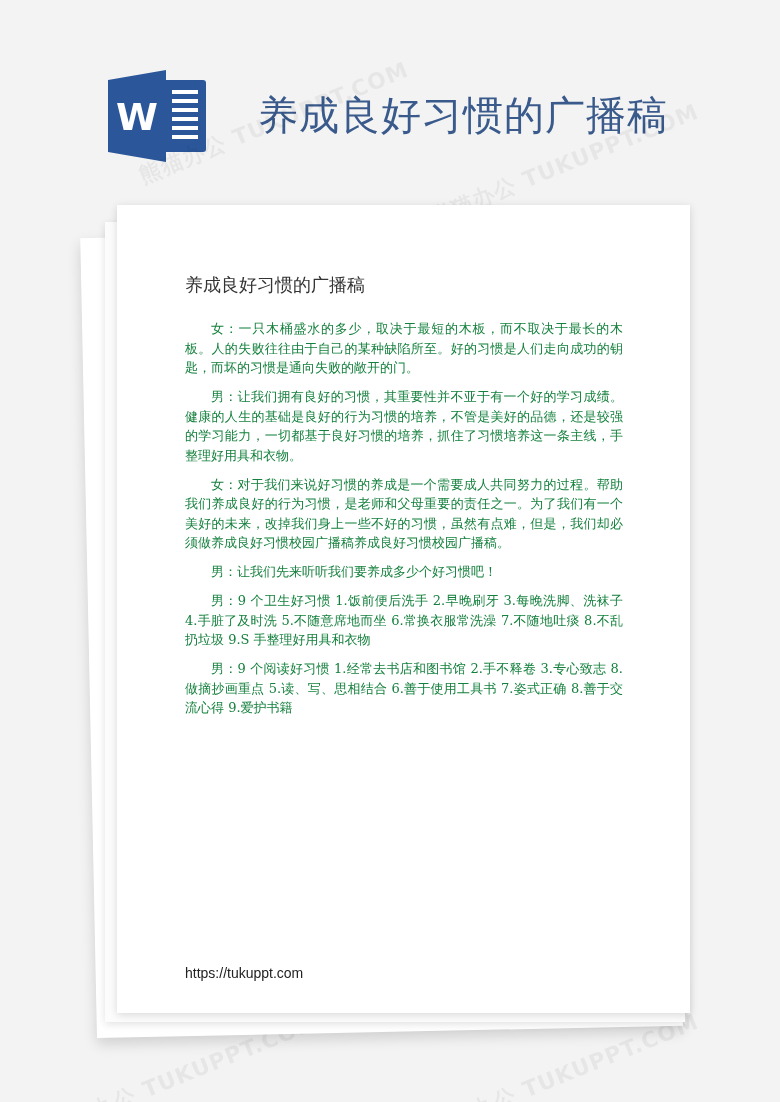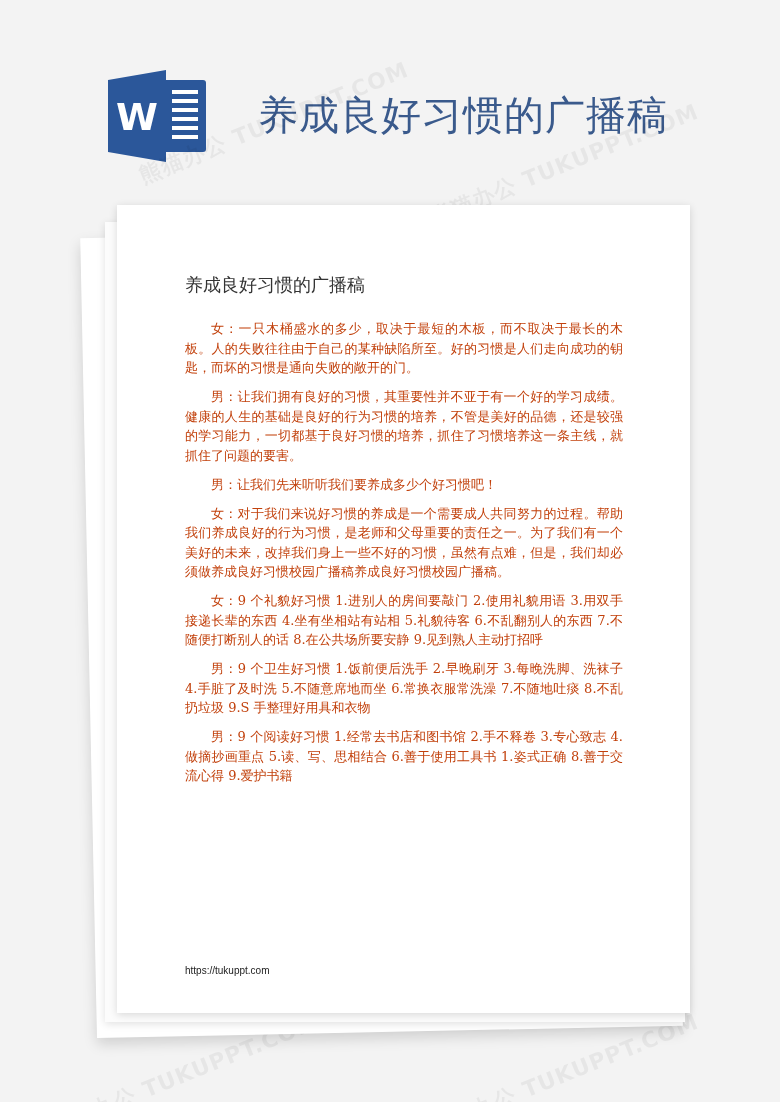--- a/index.html
+++ b/index.html
@@ -33,25 +33,25 @@
     position: absolute; left: 117px; top: 205px; width: 573px; height: 808px;
     background: #fff; box-shadow: 0 2px 8px rgba(0,0,0,0.14);
   }
   .doc-title {
     position: absolute; left: 68px; top: 68px; font-size: 18px; color: #333;
     font-family: "DejaVu Sans", sans-serif; white-space: nowrap;
   }
   .body-text {
     position: absolute; left: 68px; top: 114px; width: 438px;
     font-family: "DejaVu Serif", "Liberation Serif", serif;
-    font-size: 13px; line-height: 19.5px; color: #c2410c;
+    font-size: 13px; line-height: 19.5px; color: #15803d;
   }
   .body-text p { margin: 0 0 9.5px 0; text-indent: 26px; text-align: justify; }
   .url {
-    position: absolute; left: 68px; top: 760px; font-size: 10px; color: #222;
+    position: absolute; left: 68px; top: 760px; font-size: 14px; color: #222;
     font-family: "Liberation Sans", sans-serif;
   }
 </style>
 </head>
 <body>
 
 <div class="header">
   <svg class="word-icon" viewBox="0 0 100 92">
     <rect x="38" y="10" width="60" height="72" rx="3" fill="#2b579a"></rect>
     <g fill="#ffffff">
@@ -73,21 +73,20 @@
 <div class="watermark" style="left:40px;top:1060px;">熊猫办公 TUKUPPT.COM</div>
 <div class="watermark" style="left:420px;top:1060px;">熊猫办公 TUKUPPT.COM</div>
 
 <div class="page-back"></div>
 <div class="page-back2"></div>
 
 <div class="page">
   <div class="doc-title">养成良好习惯的广播稿</div>
   <div class="body-text">
     <p>女：一只木桶盛水的多少，取决于最短的木板，而不取决于最长的木板。人的失败往往由于自己的某种缺陷所至。好的习惯是人们走向成功的钥匙，而坏的习惯是通向失败的敞开的门。</p>
-    <p>男：让我们拥有良好的习惯，其重要性并不亚于有一个好的学习成绩。健康的人生的基础是良好的行为习惯的培养，不管是美好的品德，还是较强的学习能力，一切都基于良好习惯的培养，抓住了习惯培养这一条主线，就抓住了问题的要害。</p>
+    <p>男：让我们拥有良好的习惯，其重要性并不亚于有一个好的学习成绩。健康的人生的基础是良好的行为习惯的培养，不管是美好的品德，还是较强的学习能力，一切都基于良好习惯的培养，抓住了习惯培养这一条主线，手整理好用具和衣物。</p>
+    <p>女：对于我们来说好习惯的养成是一个需要成人共同努力的过程。帮助我们养成良好的行为习惯，是老师和父母重要的责任之一。为了我们有一个美好的未来，改掉我们身上一些不好的习惯，虽然有点难，但是，我们却必须做养成良好习惯校园广播稿养成良好习惯校园广播稿。</p>
     <p>男：让我们先来听听我们要养成多少个好习惯吧！</p>
-    <p>女：对于我们来说好习惯的养成是一个需要成人共同努力的过程。帮助我们养成良好的行为习惯，是老师和父母重要的责任之一。为了我们有一个美好的未来，改掉我们身上一些不好的习惯，虽然有点难，但是，我们却必须做养成良好习惯校园广播稿养成良好习惯校园广播稿。</p>
-    <p>女：9 个礼貌好习惯 1.进别人的房间要敲门 2.使用礼貌用语 3.用双手接递长辈的东西 4.坐有坐相站有站相 5.礼貌待客 6.不乱翻别人的东西 7.不随便打断别人的话 8.在公共场所要安静 9.见到熟人主动打招呼</p>
     <p>男：9 个卫生好习惯 1.饭前便后洗手 2.早晚刷牙 3.每晚洗脚、洗袜子 4.手脏了及时洗 5.不随意席地而坐 6.常换衣服常洗澡 7.不随地吐痰 8.不乱扔垃圾 9.S 手整理好用具和衣物</p>
-    <p>男：9 个阅读好习惯 1.经常去书店和图书馆 2.手不释卷 3.专心致志 4.做摘抄画重点 5.读、写、思相结合 6.善于使用工具书 1.姿式正确 8.善于交流心得 9.爱护书籍</p>
+    <p>男：9 个阅读好习惯 1.经常去书店和图书馆 2.手不释卷 3.专心致志 8.做摘抄画重点 5.读、写、思相结合 6.善于使用工具书 7.姿式正确 8.善于交流心得 9.爱护书籍</p>
   </div>
   <div class="url">https://tukuppt.com</div>
 </div>
 
 </body></html>

